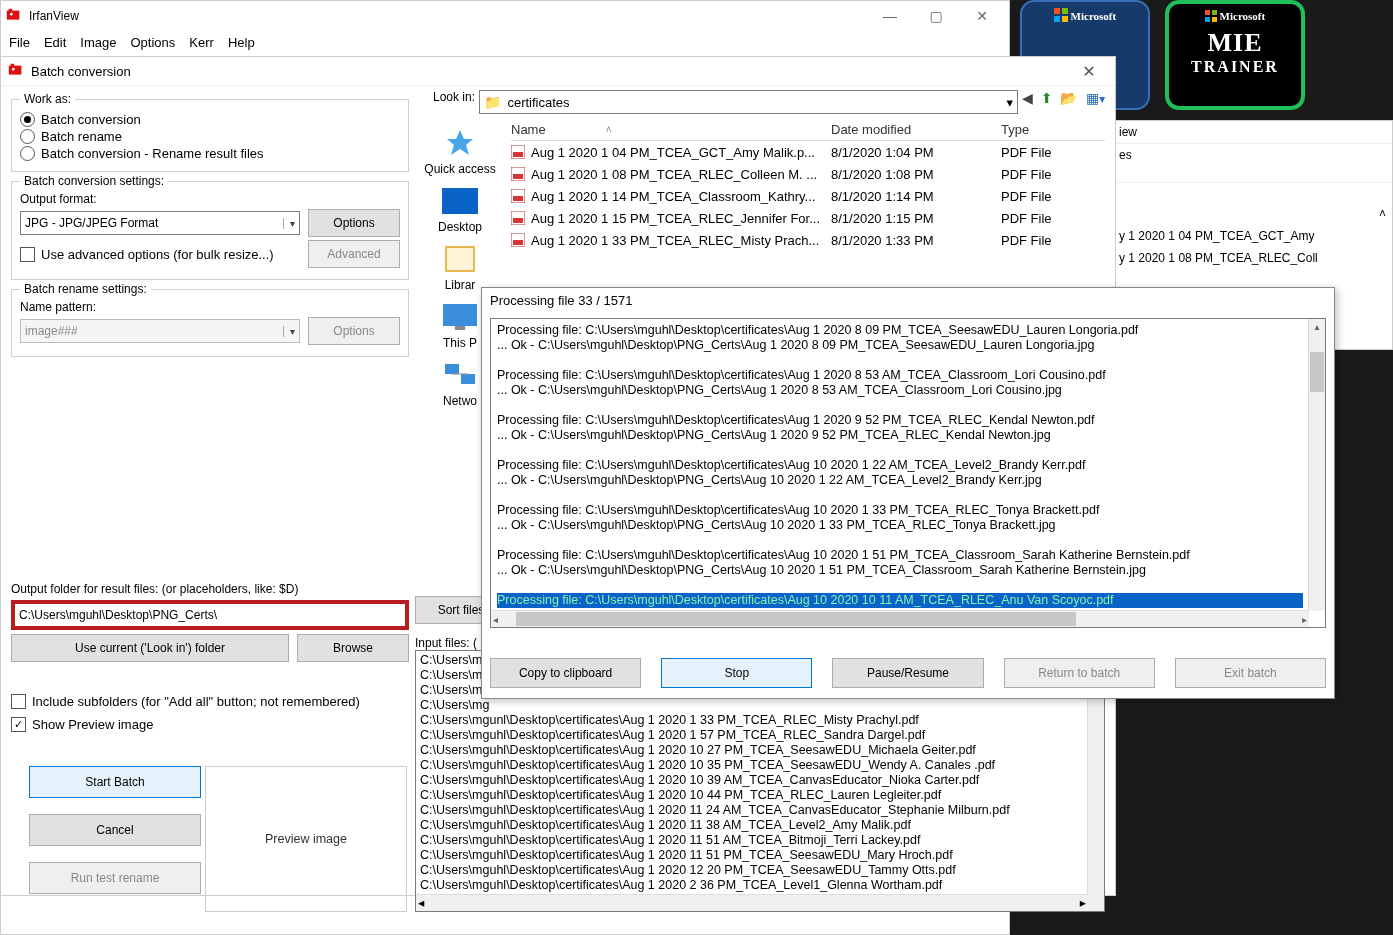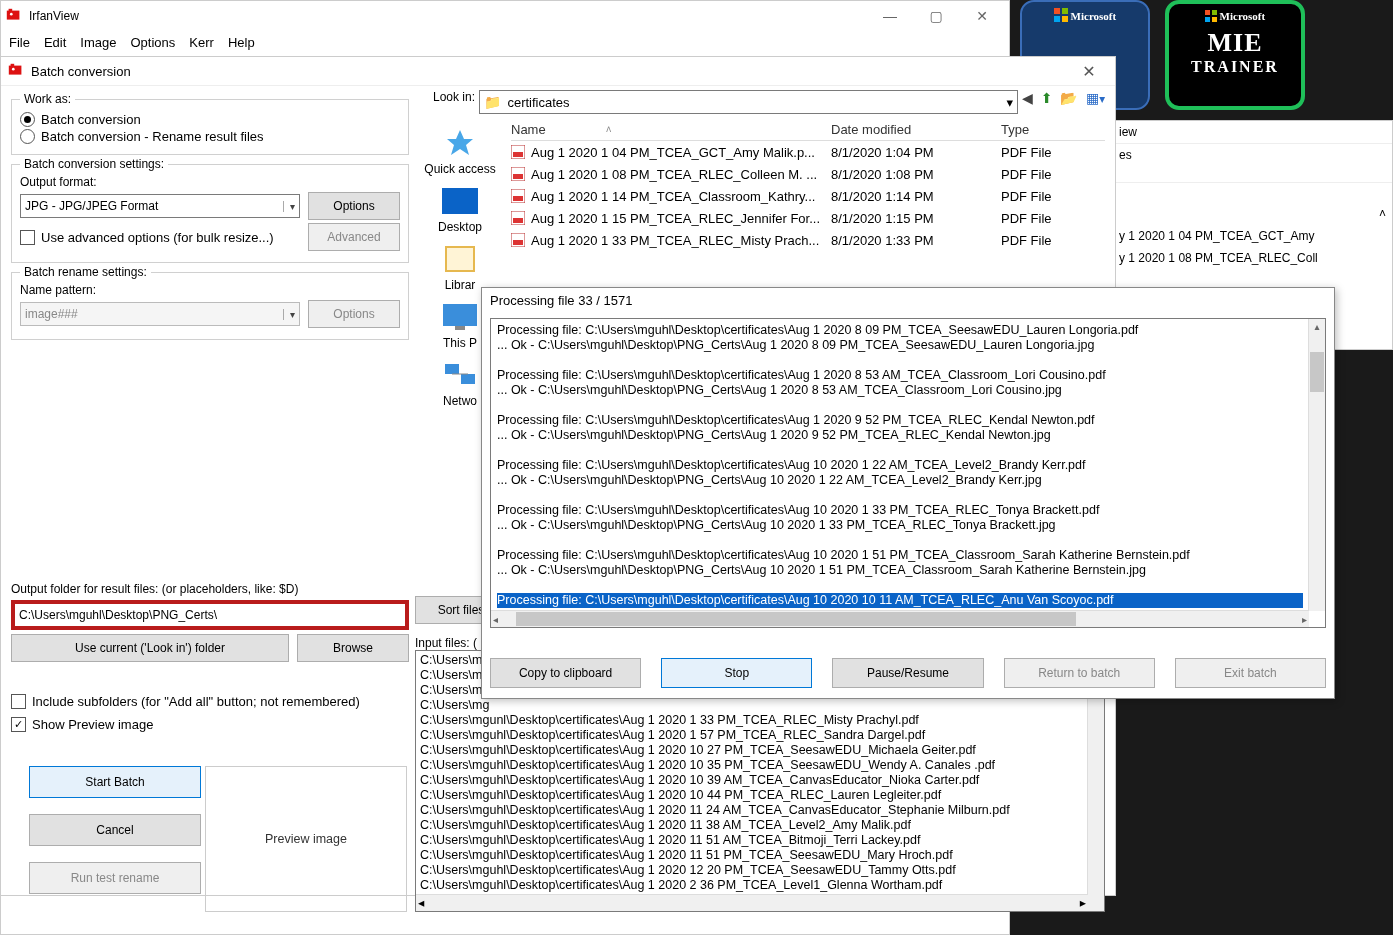--- a/index.html
+++ b/index.html
@@ -55,21 +55,21 @@
   .input-list .scroll-v{position:absolute;top:0;right:0;bottom:0;width:16px;background:#f0f0f0;border-left:1px solid #ddd}
   .bottom-left{position:absolute;left:10px;top:606px;width:398px}
   .preview-box{position:absolute;left:204px;top:680px;width:200px;height:144px;border:1px solid #ccc;display:flex;align-items:center;justify-content:center;font-size:12.5px;color:#333}
   .act-btns{position:absolute;left:28px;top:680px;display:flex;flex-direction:column;gap:16px}
   .act-btns .btn{width:150px;height:30px}
   
   .progress-dialog{position:absolute;left:481px;top:287px;width:854px;height:412px;background:#fff;border:1px solid #888;box-shadow:2px 2px 8px rgba(0,0,0,.25);box-sizing:border-box}
   .pd-title{padding:5px 8px;font-size:13px}
   .pd-log{position:absolute;left:8px;top:30px;right:8px;height:308px;border:1px solid #7a7a7a;background:#fff;font-size:12.5px;line-height:15px;overflow:hidden}
   .pd-log .inner{padding:4px 6px;white-space:pre;position:absolute;left:0;top:0;right:16px}
-  .pd-log .sel{background:#0a63c7;color:#ffffff}
+  .pd-log .sel{background:#0a63c7;color:#86efac}
   .pd-log .scroll-v{position:absolute;top:0;right:0;bottom:16px;width:16px;background:#f0f0f0;border-left:1px solid #ddd;display:flex;flex-direction:column;justify-content:flex-start;align-items:center}
   .pd-log .scroll-v .thumb{width:14px;height:40px;background:#c7c7c7;margin-top:18px}
   .pd-log .scroll-h{position:absolute;bottom:0;left:0;right:16px;height:16px;background:#f0f0f0;border-top:1px solid #ddd;display:flex;align-items:center}
   .pd-log .scroll-h .thumb{height:14px;width:560px;background:#c7c7c7;margin-left:16px}
   .pd-btns{position:absolute;left:8px;right:8px;bottom:10px;display:flex;gap:20px}
   .pd-btns .btn{flex:1;height:28px}
   
   .bg-badge{position:absolute;border-radius:14px;color:#fff;font-weight:bold;text-align:center;font-family:Liberation Serif, serif}
   .badge1{left:1020px;top:0;width:130px;height:110px;background:#163a6b;border:2px solid #3a6db8;font-size:11px;padding-top:6px;box-sizing:border-box}
   .badge2{left:1165px;top:0;width:140px;height:110px;background:#000;border:4px solid #1fbf59;font-size:11px;padding-top:6px;box-sizing:border-box}
@@ -146,20 +146,24 @@
     <span class="bw-close">✕</span>
   </div>
   <div class="bw-body">
 
     <div class="left-col">
       <fieldset>
         <legend>Work as:</legend>
         <div class="radio">
             <span class="fake-radio sel"></span>
             <span>Batch conversion</span>
+          </div>
+        <div class="radio">
+            <span class="fake-radio"></span>
+            <span>Batch rename</span>
           </div>
         <div class="radio">
             <span class="fake-radio"></span>
             <span>Batch conversion - Rename result files</span>
           </div>
       </fieldset>
 
       <fieldset>
         <legend>Batch conversion settings:</legend>
         <div class="lbl">Output format:</div>

